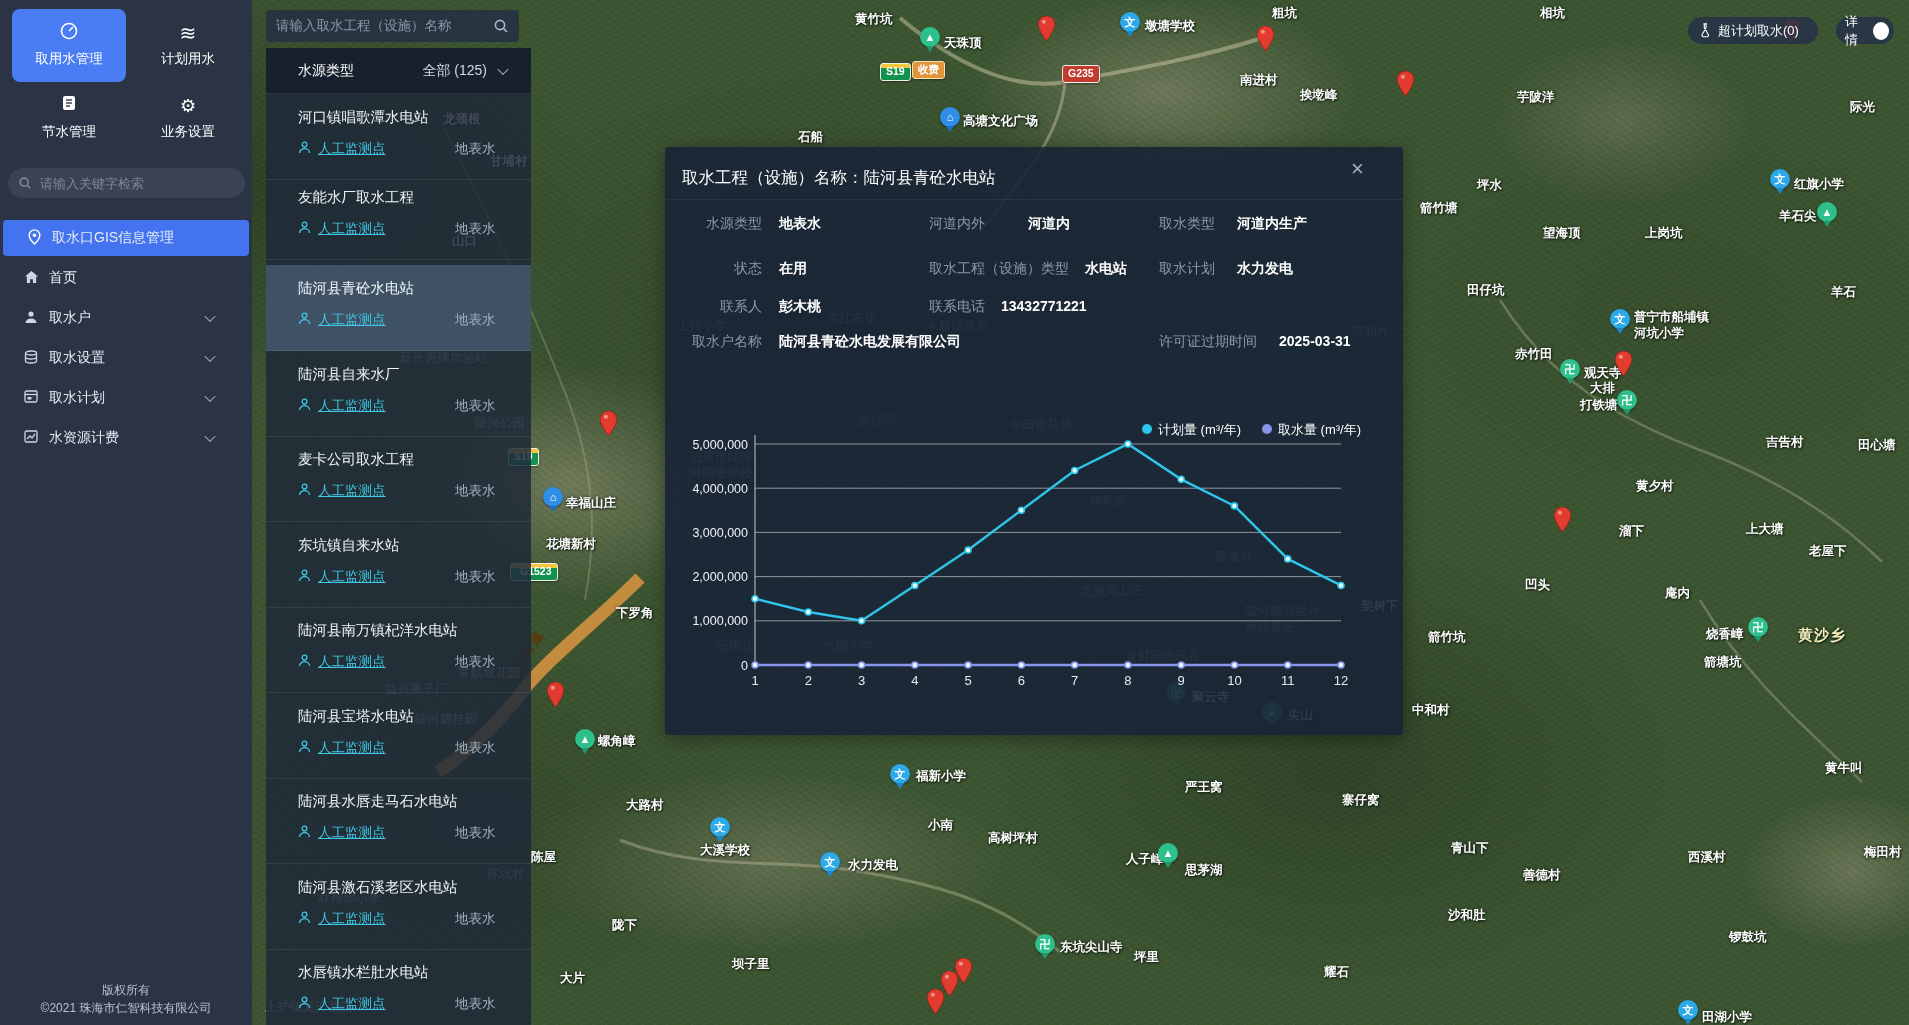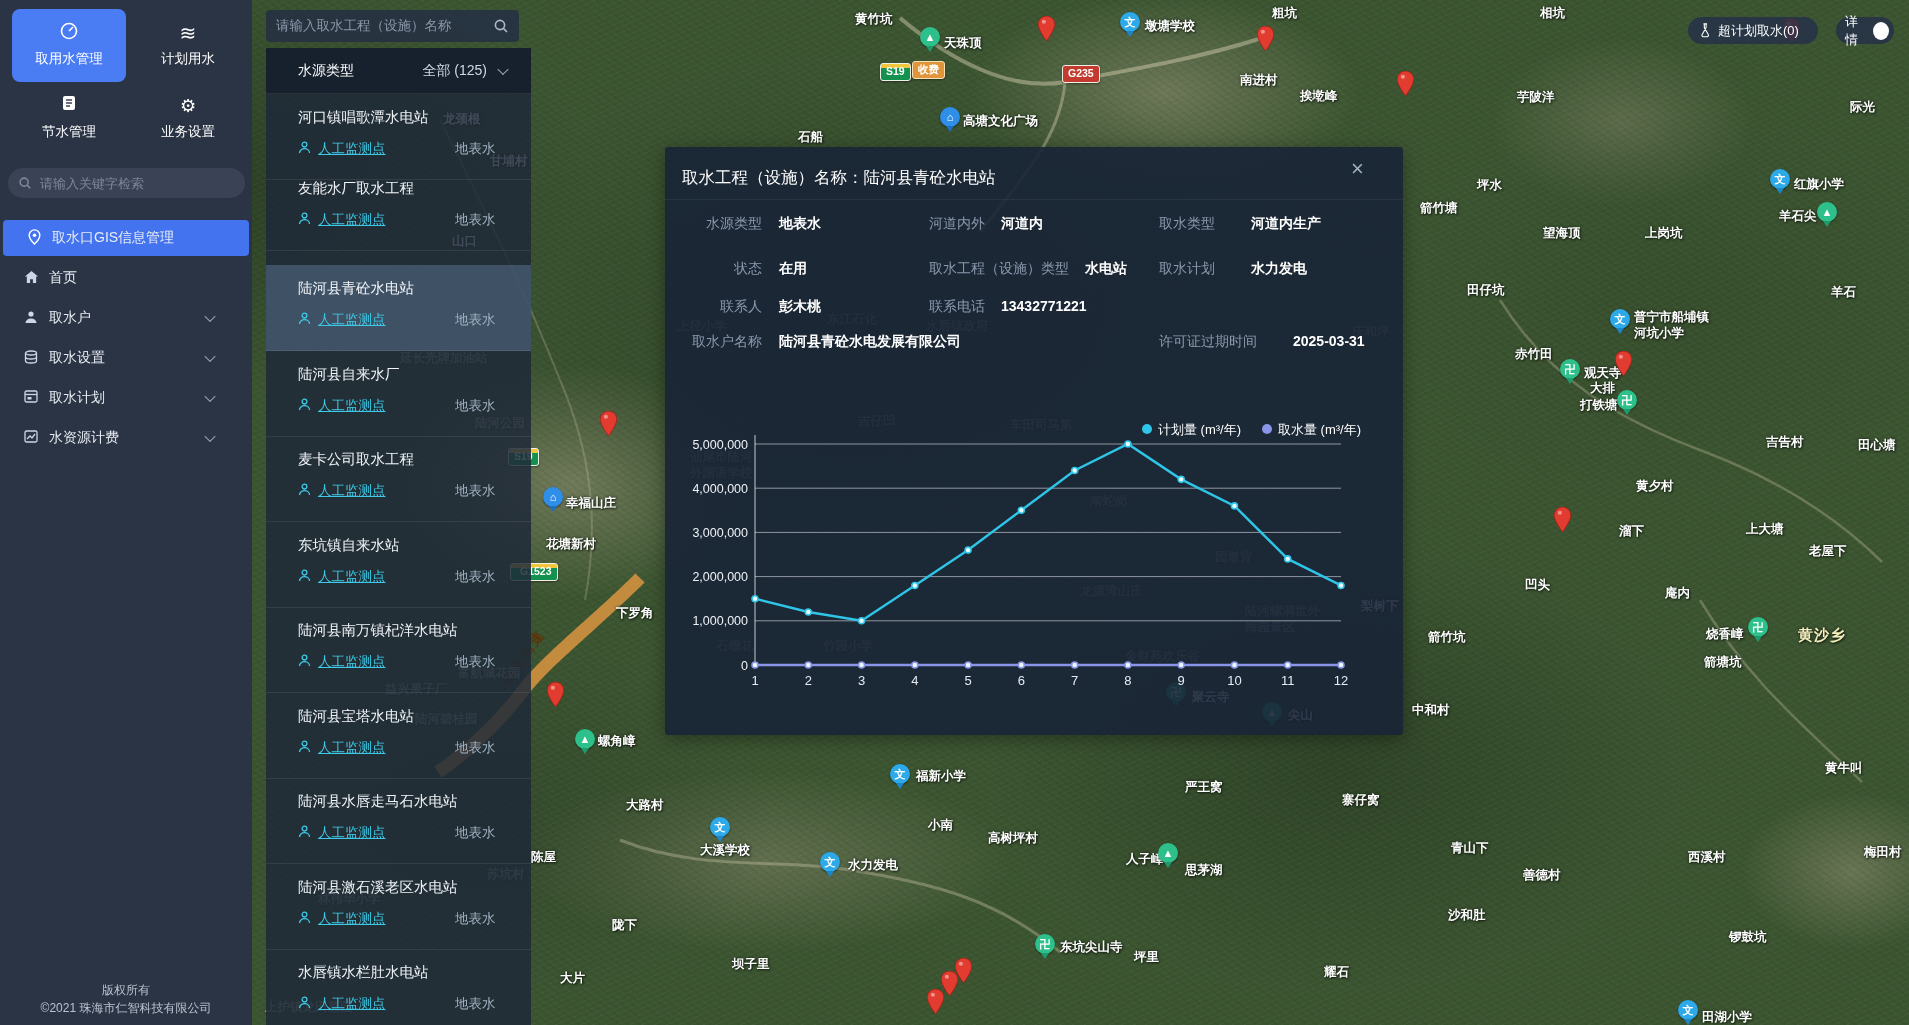--- a/index.html
+++ b/index.html
@@ -101,21 +101,21 @@
     border-radius:3px; z-index:25; box-shadow:0 4px 18px rgba(0,0,0,.35); }
   .m-title { position:absolute; left:17px; top:20px; color:#fff; font-size:16.5px; }
   .m-close { position:absolute; left:686px; top:11px; color:#9fb0c4; font-size:22px; line-height:22px; cursor:pointer; }
   .m-head-line { position:absolute; left:0; top:52px; width:738px; border-top:1px solid rgba(255,255,255,.06); }
   .field { position:absolute; display:flex; font-size:14px; }
   .flabel { color:#8a99ad; white-space:nowrap; }
   .fvalue { color:#fff; font-weight:bold; white-space:nowrap; }
   .field.c0 .flabel { width:77px; text-align:right; }
   .field.c0 .fvalue { margin-left:17px; }
   .field.c1 .fvalue { margin-left:16px; }
-  .field.c2 .fvalue { margin-left:36px; }
+  .field.c2 .fvalue { margin-left:22px; }
 </style>
 </head>
 <body>
 
 <div id="stage">
   <div id="map">
     <svg id="roads" width="1909" height="1025">
       <path d="M640,578 C596,622 548,658 522,692 C496,726 462,756 438,772" stroke="#d1913f" stroke-width="13" fill="none" opacity="0.9"></path>
       <path d="M900,18 C950,60 1010,92 1065,82 C1130,70 1200,58 1262,38" stroke="rgba(220,210,180,.45)" stroke-width="4" fill="none"></path>
       <path d="M1065,82 C1060,140 1020,180 980,232" stroke="rgba(220,210,180,.4)" stroke-width="3" fill="none"></path>
@@ -123,21 +123,21 @@
       <path d="M1500,300 C1550,380 1620,420 1700,450 C1780,480 1840,520 1882,562" stroke="rgba(215,205,175,.3)" stroke-width="2.5" fill="none"></path>
       <path d="M1700,600 C1748,680 1800,722 1862,782" stroke="rgba(215,205,175,.3)" stroke-width="2.5" fill="none"></path>
       <path d="M440,120 C480,200 520,280 560,380 C590,450 600,520 585,600" stroke="rgba(215,205,175,.25)" stroke-width="2" fill="none"></path>
     </svg>
     <div class="hwy-label" style="left:492px;top:648px;">汕尾高速</div>
     <div id="map-overlay">
         <div class="mlabel" style="left: 855px; top: 12px;">黄竹坑</div>
         <div class="mlabel" style="left: 1540px; top: 6px;">相坑</div>
         <div class="mlabel" style="left: 1272px; top: 6px;">粗坑</div>
         <div class="mlabel" style="left: 1240px; top: 73px;">南进村</div>
-        <div class="mlabel" style="left: 1300px; top: 89px;">挨墘峰</div>
+        <div class="mlabel" style="left: 1300px; top: 89px; font-family: Liberation Mono, monospace;">挨墘峰</div>
         <div class="mlabel" style="left: 1517px; top: 90px;">芋陂洋</div>
         <div class="mlabel" style="left: 1850px; top: 100px;">际光</div>
         <div class="mlabel" style="left: 798px; top: 130px;">石船</div>
         <div class="mlabel" style="left: 443px; top: 112px;">龙颈根</div>
         <div class="mlabel" style="left: 490px; top: 154px;">甘埔村</div>
         <div class="mlabel" style="left: 452px; top: 234px;">山口</div>
         <div class="mlabel" style="left: 1477px; top: 166px; margin-top: 12px;">坪水</div>
         <div class="mlabel" style="left: 1420px; top: 201px;">箭竹塘</div>
         <div class="mlabel" style="left: 1543px; top: 226px;">望海顶</div>
         <div class="mlabel" style="left: 1645px; top: 226px;">上岗坑</div>
@@ -430,21 +430,21 @@
             <div class="s-name">河口镇唱歌潭水电站</div>
             <div class="s-sub">
               <span><svg width="13" height="13" viewBox="0 0 13 13">
                   <circle cx="6.5" cy="3.6" r="2.4" fill="none" stroke="#3ec9e6" stroke-width="1.3"></circle>
                   <path d="M1.5 12 a5 4.3 0 0 1 10 0" fill="none" stroke="#3ec9e6" stroke-width="1.3"></path>
                 </svg></span>
               <span class="s-link">人工监测点</span>
             </div>
             <div class="s-type">地表水</div>
           </div>
-          <div class="srow" style="top: 71px; padding-left: 32px;">
+          <div class="srow" style="top: 80px; padding-left: 32px;">
             <div class="s-name">友能水厂取水工程</div>
             <div class="s-sub">
               <span><svg width="13" height="13" viewBox="0 0 13 13">
                   <circle cx="6.5" cy="3.6" r="2.4" fill="none" stroke="#3ec9e6" stroke-width="1.3"></circle>
                   <path d="M1.5 12 a5 4.3 0 0 1 10 0" fill="none" stroke="#3ec9e6" stroke-width="1.3"></path>
                 </svg></span>
               <span class="s-link">人工监测点</span>
             </div>
             <div class="s-type">地表水</div>
           </div>
@@ -653,21 +653,21 @@
 
   <div id="modal">
     <div class="m-title">取水工程（设施）名称：陆河县青砼水电站</div>
     <div class="m-close">×</div>
     <div class="m-head-line"></div>
     <div id="fields">
         <div class="field c0" style="left: 20px; top: 68px;">
           <span class="flabel">水源类型</span>
           <span class="fvalue">地表水</span>
         </div>
-        <div class="field c1" style="left: 264px; top: 68px;">
+        <div class="field c1" style="left: 264px; top: 68px; gap: 27px;">
           <span class="flabel">河道内外</span>
           <span class="fvalue">河道内</span>
         </div>
         <div class="field c2" style="left: 494px; top: 68px;">
           <span class="flabel">取水类型</span>
           <span class="fvalue">河道内生产</span>
         </div>
         <div class="field c0" style="left: 20px; top: 113px;">
           <span class="flabel">状态</span>
           <span class="fvalue">在用</span>

